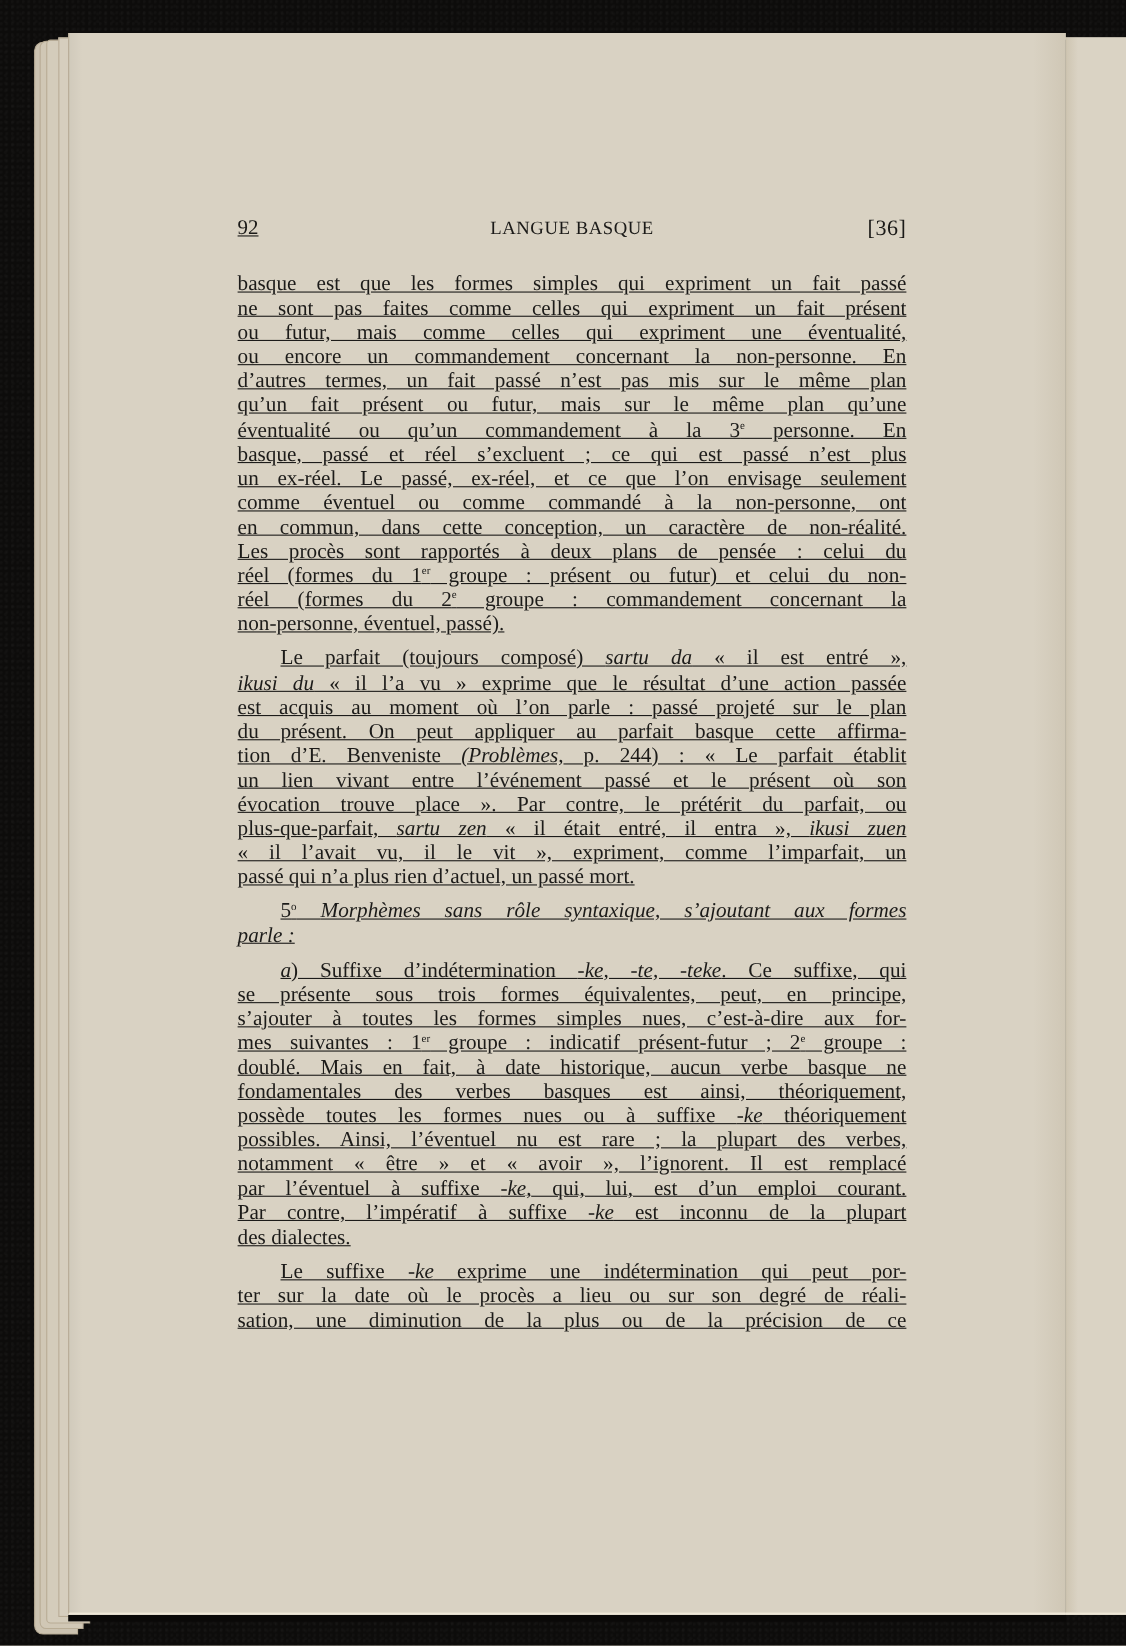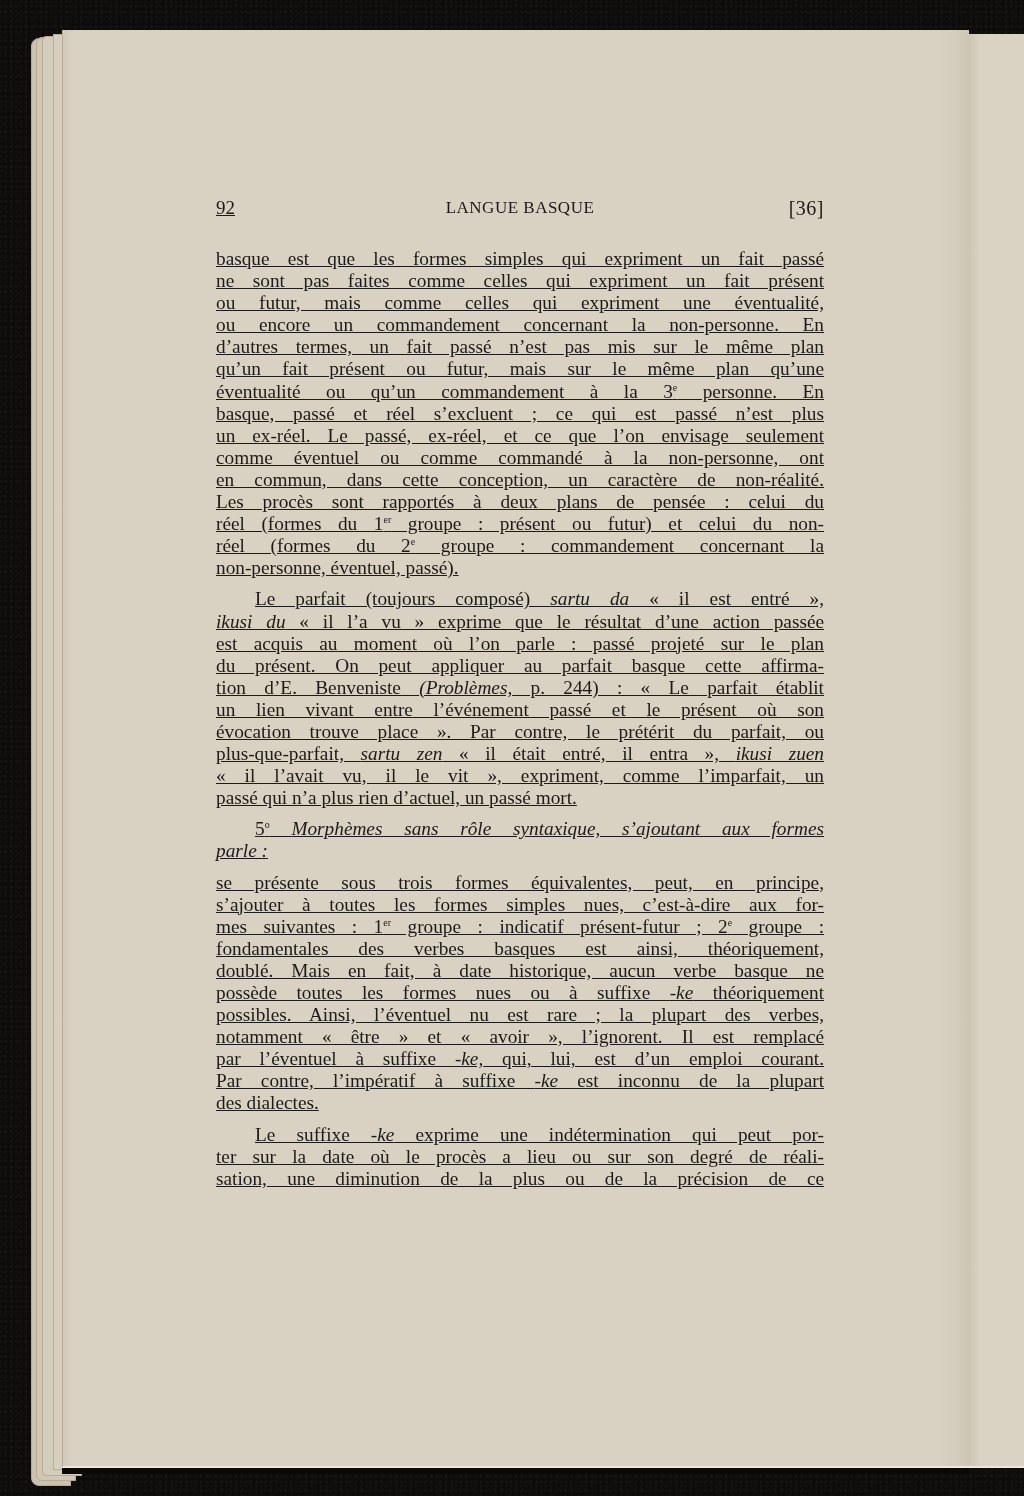--- a/index.html
+++ b/index.html
@@ -172,25 +172,26 @@
       <span class="line">évocation trouve place ». Par contre, le prétérit du parfait, ou</span>
       <span class="line">plus-que-parfait, <i>sartu zen</i> « il était entré, il entra », <i>ikusi zuen</i></span>
       <span class="line">« il l’avait vu, il le vit », expriment, comme l’imparfait, un</span>
       <span class="line last">passé qui n’a plus rien d’actuel, un passé mort.</span>
     </p>
     <p>
       <span class="line" style="padding-left: 39px;">5<sup>o</sup> <i>Morphèmes sans rôle syntaxique, s’ajoutant aux formes</i></span>
       <span class="line last"><i>parle :</i></span>
     </p>
     <p>
+      <span class="line" style="padding-left: 39px;"><i>a</i>) Suffixe d’indétermination <i>-ke, -te, -teke</i>. Ce suffixe, qui</span>
       <span class="line">se présente sous trois formes équivalentes, peut, en principe,</span>
       <span class="line">s’ajouter à toutes les formes simples nues, c’est-à-dire aux for-</span>
       <span class="line">mes suivantes : 1<sup>er</sup> groupe : indicatif présent-futur ; 2<sup>e</sup> groupe :</span>
+      <span class="line">doublé. Mais en fait, à date historique, aucun verbe basque ne</span>
       <span class="line">fondamentales des verbes basques est ainsi, théoriquement,</span>
-      <span class="line">doublé. Mais en fait, à date historique, aucun verbe basque ne</span>
       <span class="line">possède toutes les formes nues ou à suffixe <i>-ke</i> théoriquement</span>
       <span class="line">possibles. Ainsi, l’éventuel nu est rare ; la plupart des verbes,</span>
       <span class="line">notamment « être » et « avoir », l’ignorent. Il est remplacé</span>
       <span class="line">par l’éventuel à suffixe <i>-ke,</i> qui, lui, est d’un emploi courant.</span>
       <span class="line">Par contre, l’impératif à suffixe <i>-ke</i> est inconnu de la plupart</span>
       <span class="line last">des dialectes.</span>
     </p>
     <p>
       <span class="line" style="padding-left: 39px;">Le suffixe <i>-ke</i> exprime une indétermination qui peut por-</span>
       <span class="line">ter sur la date où le procès a lieu ou sur son degré de réali-</span>

